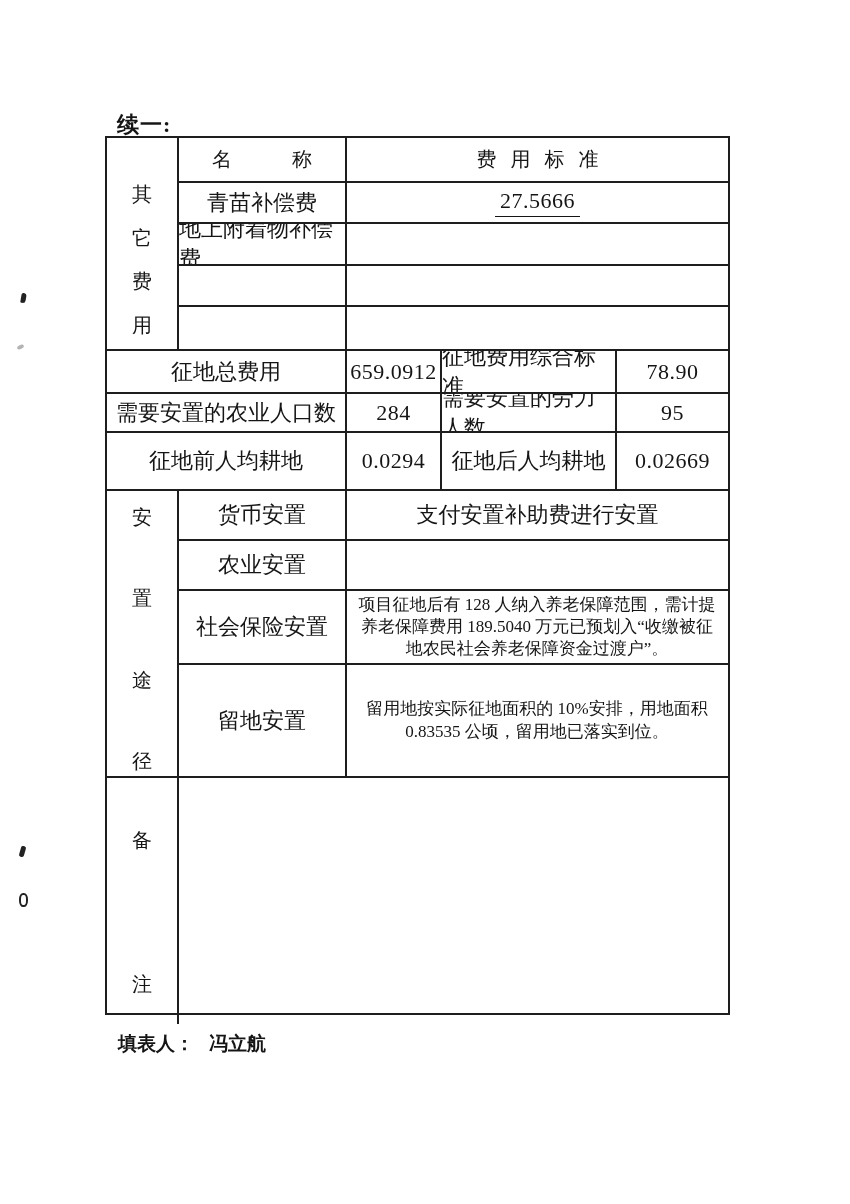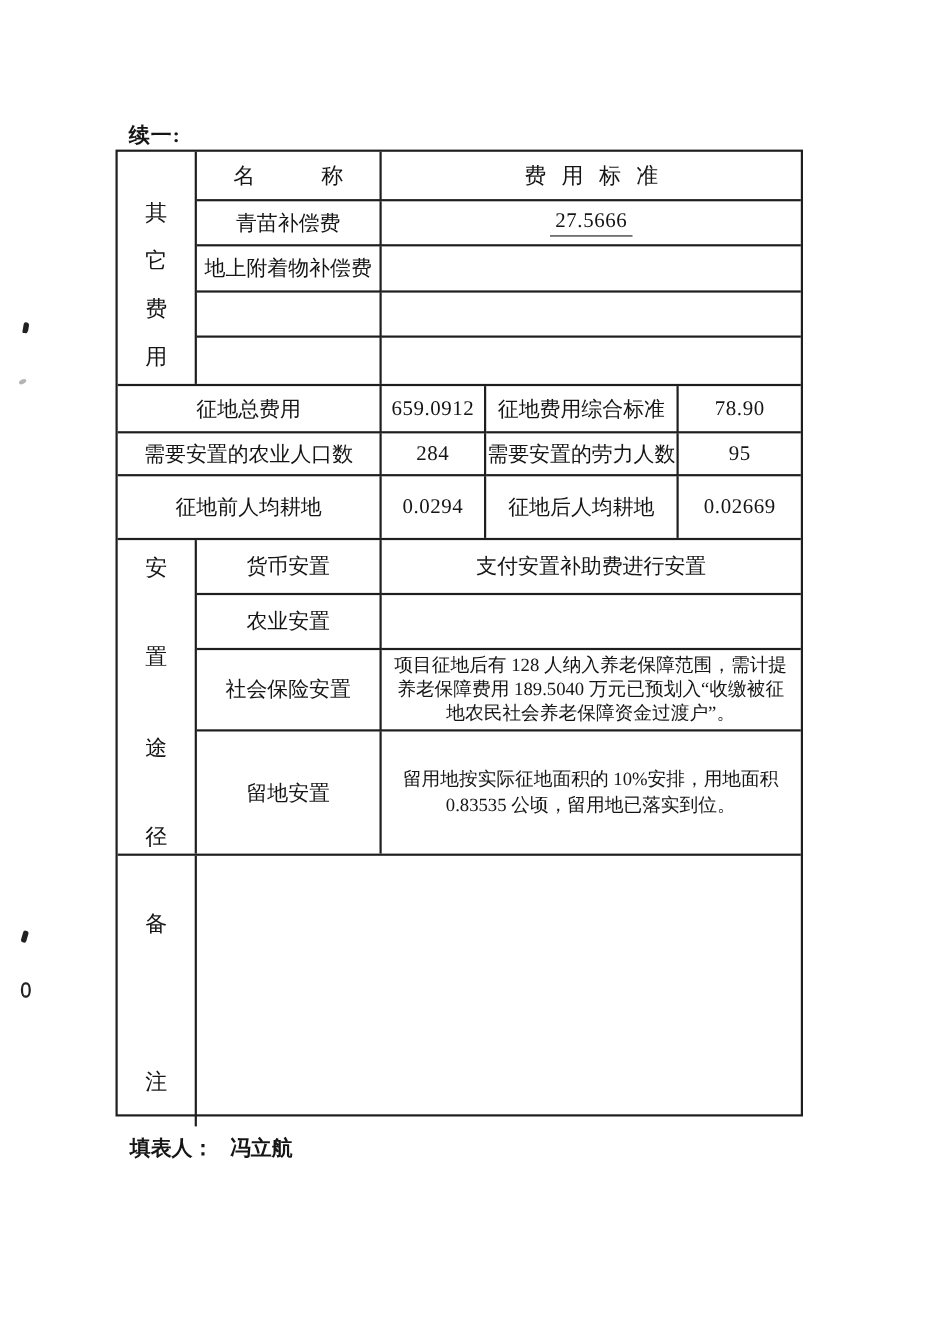--- a/index.html
+++ b/index.html
@@ -4,34 +4,34 @@
 <style>
   * { margin:0; padding:0; box-sizing:border-box; }
   html,body { background:#ffffff; }
   body {
     width:850px; height:1204px; position:relative;
     font-family:"Liberation Serif","DejaVu Serif",serif;
     color:#151515;
   }
   .page-title {
     position:absolute; left:117px; top:110px;
-    font-size:19px; font-weight:600; letter-spacing:1px;
+    font-size:22px; font-weight:600; letter-spacing:1px;
   }
   .doc-table {
     position:absolute; left:105px; top:136px;
     width:625px; height:879px;
     border:2px solid #1e1e1e; background:#fff;
   }
   .sec { display:grid; width:100%; }
   .secA { grid-template-columns:72px 168px 1fr; grid-template-rows:45px 41px 42px 41px auto; height:211px; }
   .secB { grid-template-columns:240px 95px 175px 1fr; grid-template-rows:43px 39px auto; height:140px; border-top:2px solid #1e1e1e; }
   .secC { grid-template-columns:72px 168px 1fr; grid-template-rows:50px 50px 74px auto; height:287px; border-top:2px solid #1e1e1e; }
   .secD { grid-template-columns:72px 1fr; height:248px; border-top:2px solid #1e1e1e; }
 
-  .cell { display:flex; align-items:center; justify-content:center; font-size:19px; overflow:hidden; }
+  .cell { display:flex; align-items:center; justify-content:center; font-size:22px; overflow:hidden; }
   .br { border-right:2px solid #1e1e1e; }
   .bb { border-bottom:2px solid #1e1e1e; }
 
   .vlabel { flex-direction:column; font-size:20px; line-height:1; }
   .vlabel.fees    { grid-row:1/6; justify-content:space-between; padding:46px 0 14px; }
   .vlabel.ways    { grid-row:1/5; justify-content:space-between; padding:16px 0 5px; }
   .vlabel.remarks { justify-content:space-between; padding:52px 0 30px; }
 
   .hdr { font-size:20px; }
   .hdr.std { word-spacing:9px; }

